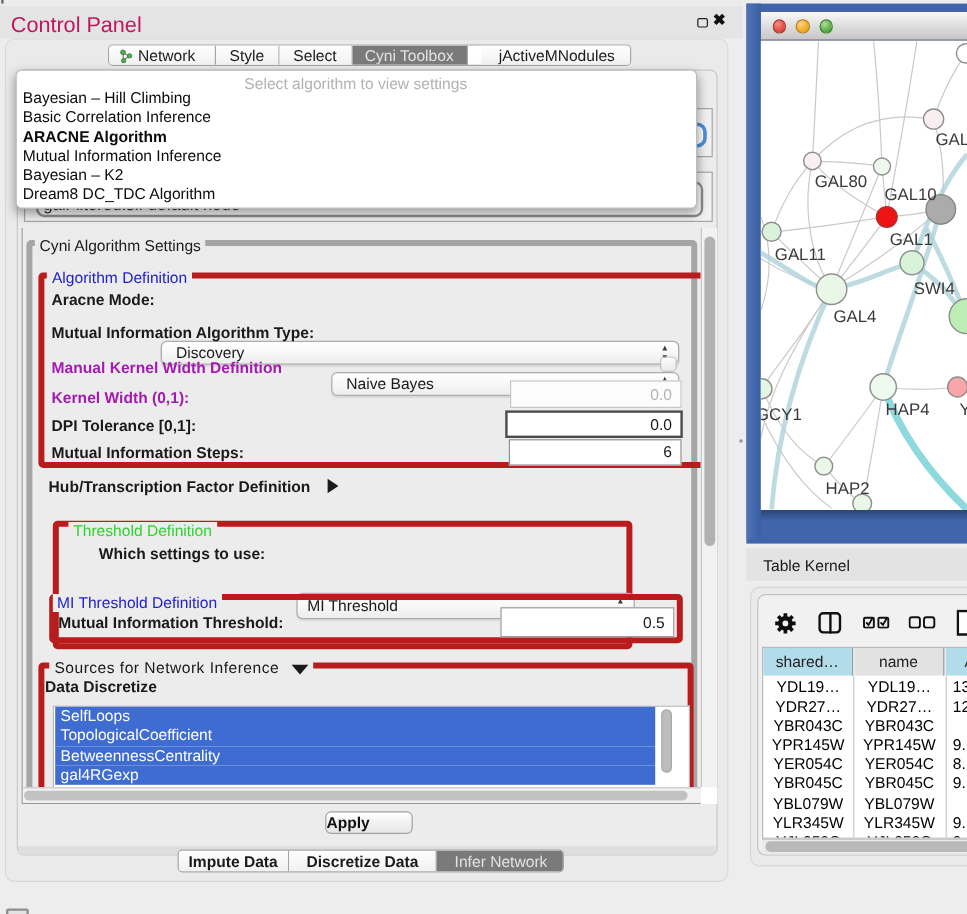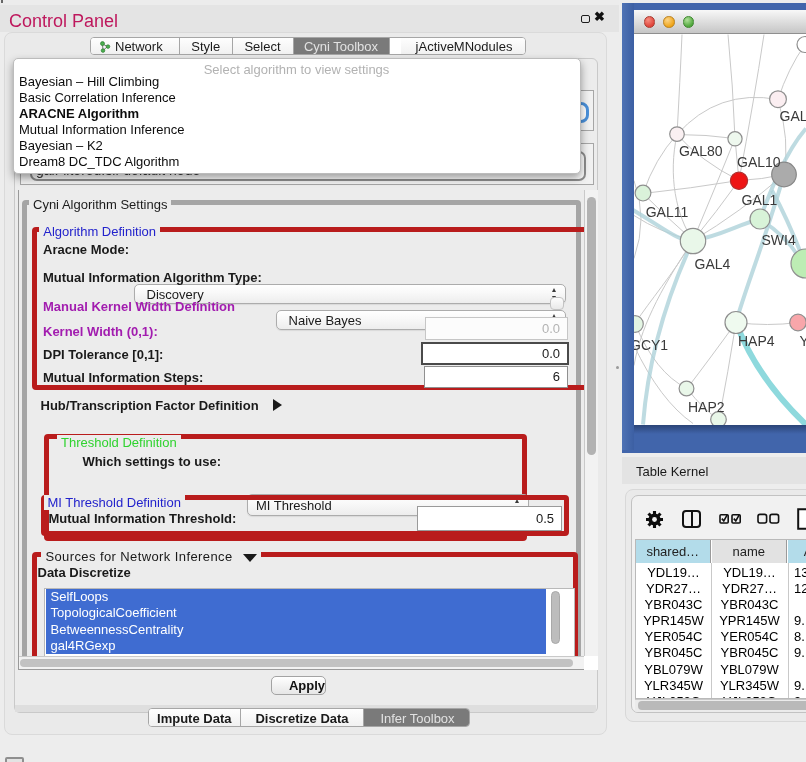--- a/index.html
+++ b/index.html
@@ -134,30 +134,30 @@
   <div style="position:absolute;left:5.5px;top:15px;line-height:16.05px;white-space:nowrap;color:#0c0c0c;">
     Bayesian – Hill Climbing<br>
     Basic Correlation Inference<br>
     <span class="b">ARACNE Algorithm</span><br>
     Mutual Information Inference<br>
     Bayesian – K2<br>
     Dream8 DC_TDC Algorithm
   </div>
 </div>
 
-<div class="abs" style="left:271px;top:676px;width:55px;height:18.5px;background:linear-gradient(#ffffff,#f1f1f1 55%,#e6e6e6);border:1px solid #a3a3a3;border-radius:5px;text-align:right;line-height:17px;font-weight:bold;color:#111;">Apply</div>
+<div class="abs" style="left:271px;top:676px;width:73px;height:18.5px;background:linear-gradient(#ffffff,#f1f1f1 55%,#e6e6e6);border:1px solid #a3a3a3;border-radius:5px;text-align:left;line-height:17px;font-weight:bold;color:#111;">Apply</div>
 <div class="abs" style="left:147.5px;top:708px;width:322.5px;height:19px;border:1px solid #a6a6a6;border-radius:4px;overflow:hidden;background:#fff;z-index:2;">
   <div class="seg" style="left:0;width:92.5px;">
       <div class="st b">Impute Data</div>
     </div>
   <div class="seg" style="left:92.5px;width:123px;">
       <div class="st b">Discretize Data</div>
     </div>
   <div class="seg segsel" style="left:215.5px;width:107px;border-right:none;">
-      <div class="st">Infer Toolbox</div>
+      <div class="st">Infer Network</div>
     </div>
 </div>
 
 <div class="abs" style="left:622px;top:3px;width:184px;height:450px;background:#4165ab;">
   <div class="abs" style="left:12px;top:6.5px;right:0;height:24px;background:linear-gradient(#f8f8f8,#dcdcdc 55%,#c6c6c6);border-bottom:1px solid #8f8f8f;">
     <div class="abs" style="left:9.5px;top:6.5px;width:11.5px;height:11.5px;border-radius:50%;background:radial-gradient(circle at 35% 30%,#f68d80,#e0463c 70%);border:1px solid #a83b30;"></div>
     <div class="abs" style="left:29px;top:6.5px;width:11.5px;height:11.5px;border-radius:50%;background:radial-gradient(circle at 35% 30%,#fbd487,#efa51a 70%);border:1px solid #ba7f17;"></div>
     <div class="abs" style="left:48.5px;top:6.5px;width:11.5px;height:11.5px;border-radius:50%;background:radial-gradient(circle at 35% 30%,#b0e09a,#52a83e 70%);border:1px solid #3e8730;"></div>
   </div>
   <div class="abs" style="left:12px;top:418.5px;width:172px;height:12px;background:linear-gradient(rgba(16,28,56,0.6),rgba(16,28,56,0));"></div>

